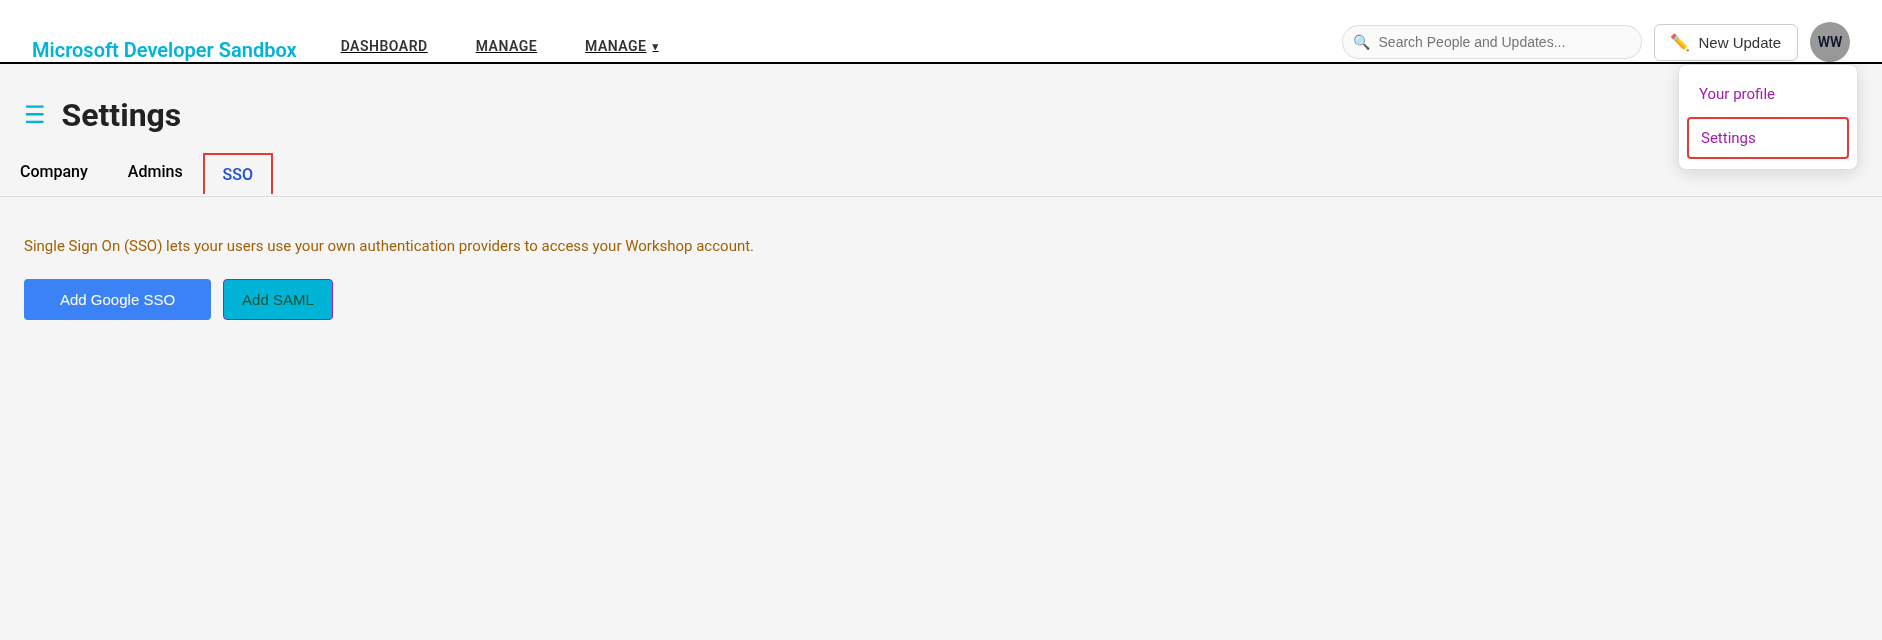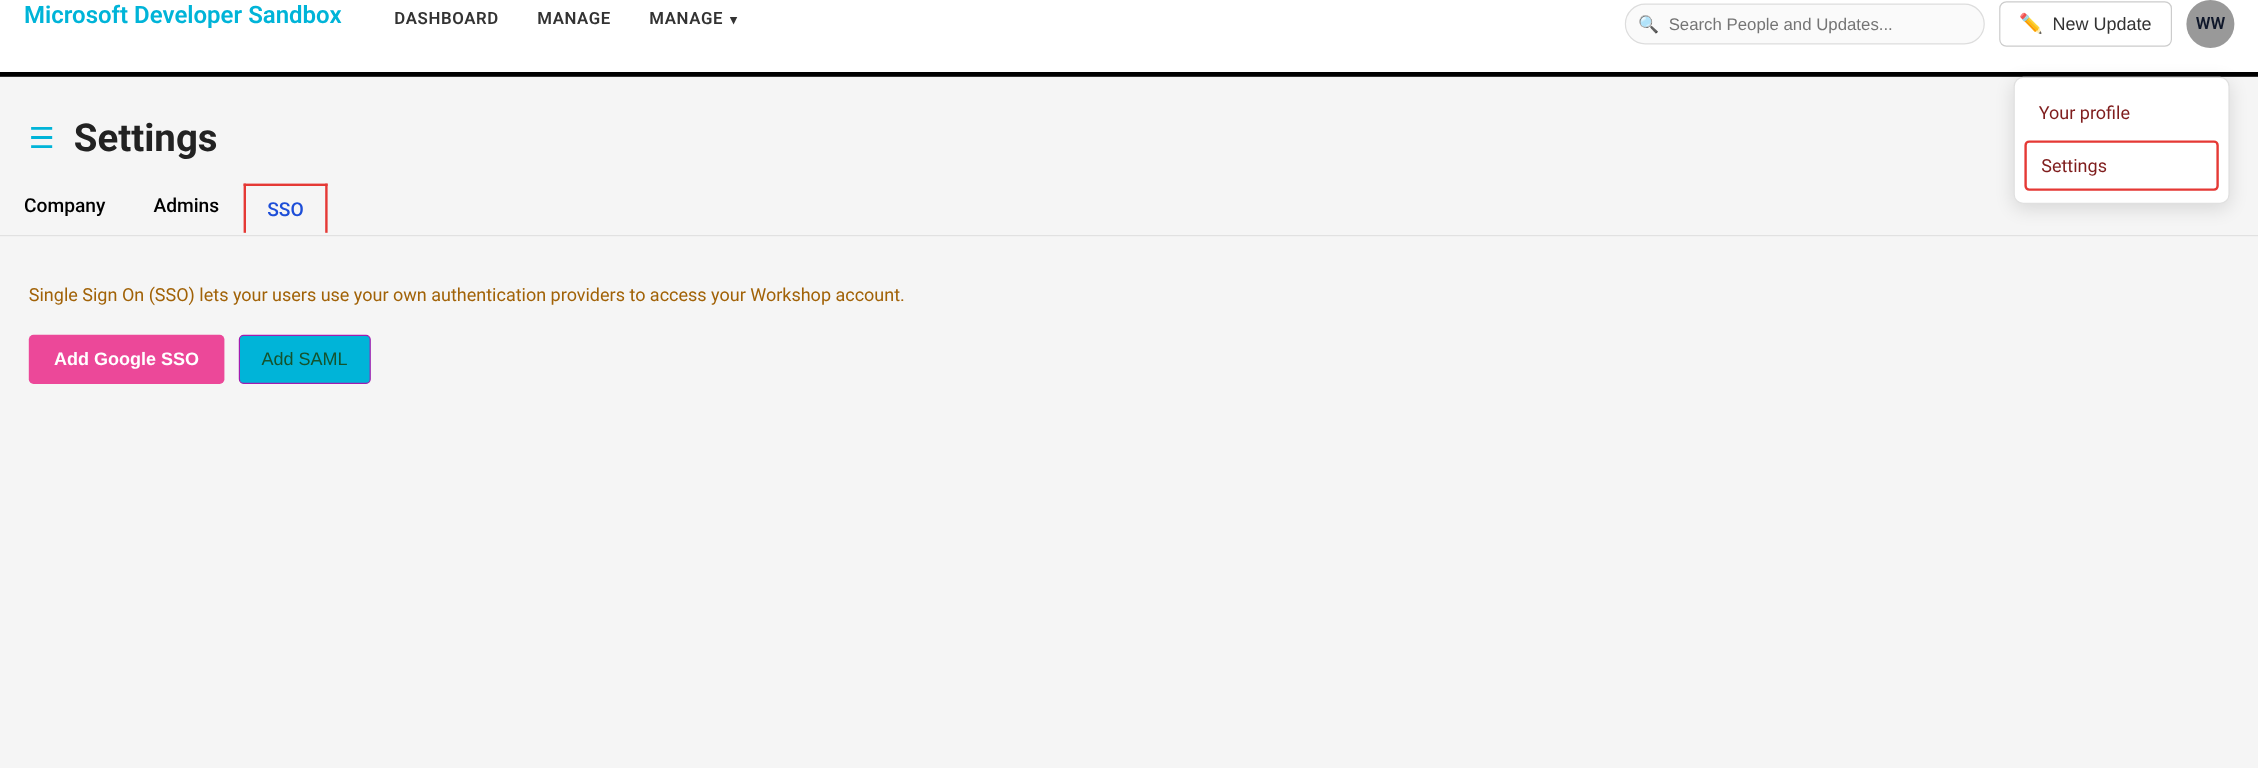--- a/index.html
+++ b/index.html
@@ -1,41 +1,42 @@
 <!DOCTYPE html>
 <html><head>
   <meta charset="utf-8">
   <style>
     * { box-sizing: border-box; margin: 0; padding: 0; }
     body { font-family: -apple-system, BlinkMacSystemFont, 'Segoe UI', Roboto, sans-serif; background: #f5f5f5; }
 
     
     .navbar {
       background: #fff;
-      border-bottom: 4px solid #000000;
-      display: flex;
-      align-items: flex-start;
-      padding: 0 20px;
+      border-bottom: 2px solid #000000;
+      display: flex;
+      align-items: flex-end;
+      padding: 0 32px;
       height: 64px;
       position: relative;
       z-index: 100;
     }
     .nav-brand {
       color: #00b4d8;
       font-size: 20px;
       font-weight: 600;
       margin-right: 32px;
       white-space: nowrap;
       text-decoration: none;
     }
     .nav-links {
       display: flex;
       align-items: center;
-      gap: 8px;
+      gap: 24px;
       flex: 1;
+      text-decoration: underline;
     }
     .nav-link {
       color: #333;
       font-size: 14px;
       font-weight: 600;
       padding: 8px 12px;
       cursor: pointer;
       text-decoration: none;
       letter-spacing: 0.5px;
     }
@@ -113,21 +114,21 @@
       border: 1px solid #e0e0e0;
       border-radius: 8px;
       box-shadow: 0 4px 16px rgba(0,0,0,0.12);
       min-width: 180px;
       z-index: 200;
       padding: 8px 0;
     }
     .dropdown-item {
       padding: 12px 20px;
       font-size: 15px;
-      color: #7f1d1d;
+      color: #a21caf;
       cursor: pointer;
     }
     .dropdown-item.active {
       border: 2px solid #e53935;
       margin: 2px 8px;
       padding: 10px 12px;
       border-radius: 4px;
     }
 
     
@@ -184,27 +185,27 @@
     .sso-description {
       font-size: 15px;
       color: #a16207;
       margin-bottom: 24px;
     }
     .sso-buttons {
       display: flex;
       gap: 12px;
     }
     .btn-sso {
-      background: #ec4899;
+      background: #3b82f6;
       color: #fff;
       border: none;
       border-radius: 4px;
-      padding: 12px 21px;
-      font-size: 15px;
-      font-weight: 700;
+      padding: 12px 36px;
+      font-size: 15px;
+      font-weight: 400;
       cursor: pointer;
     }
     .btn-saml {
       background: #00b4d8;
       color: #14532d;
       border: 1px solid #a21caf;
       border-radius: 4px;
       padding: 10px 18px;
       font-size: 15px;
       font-weight: 500;

